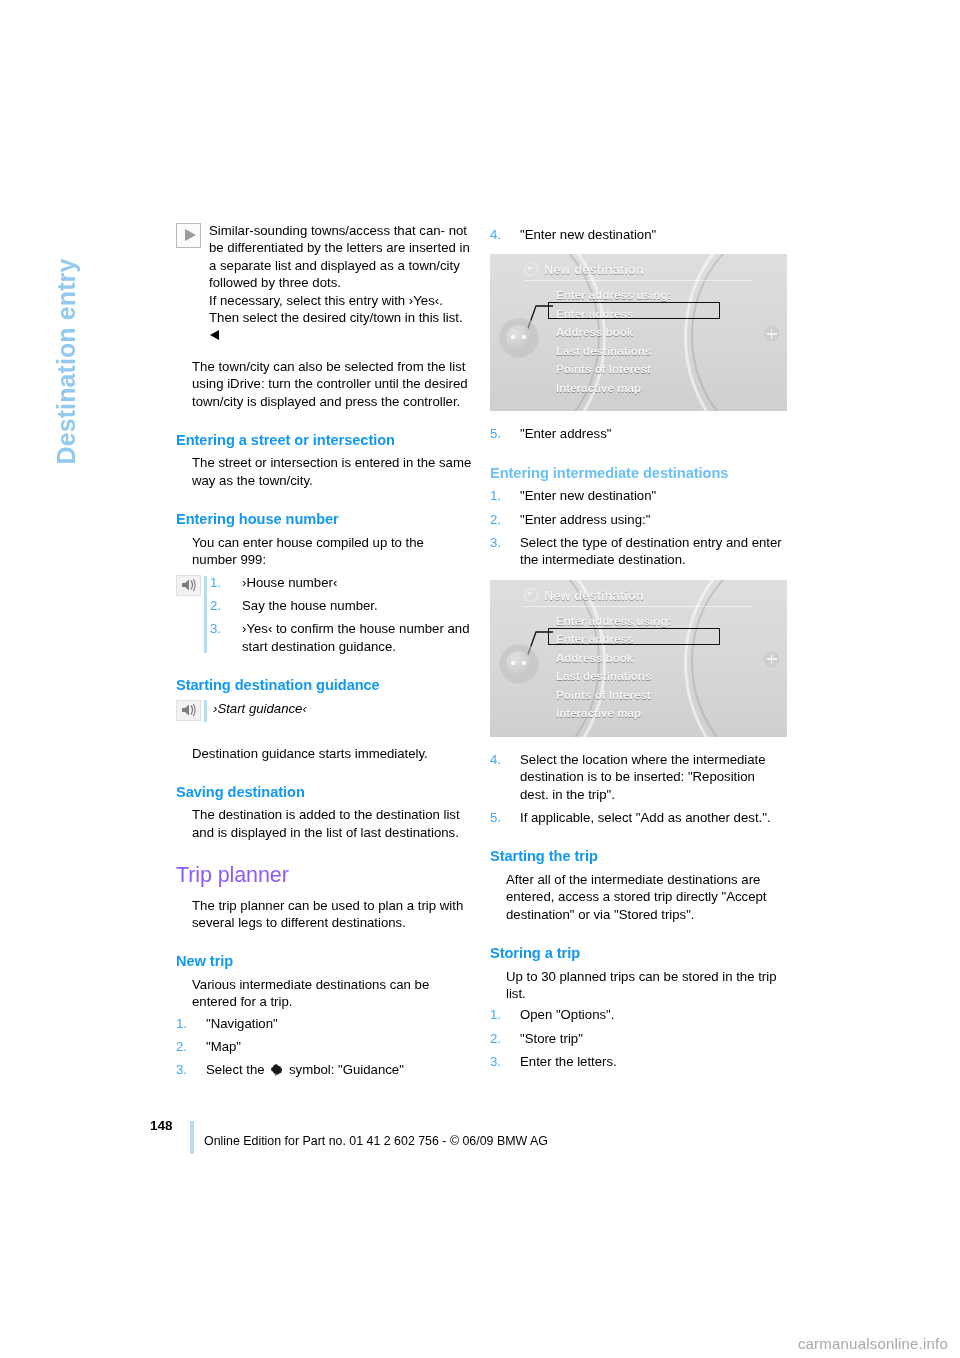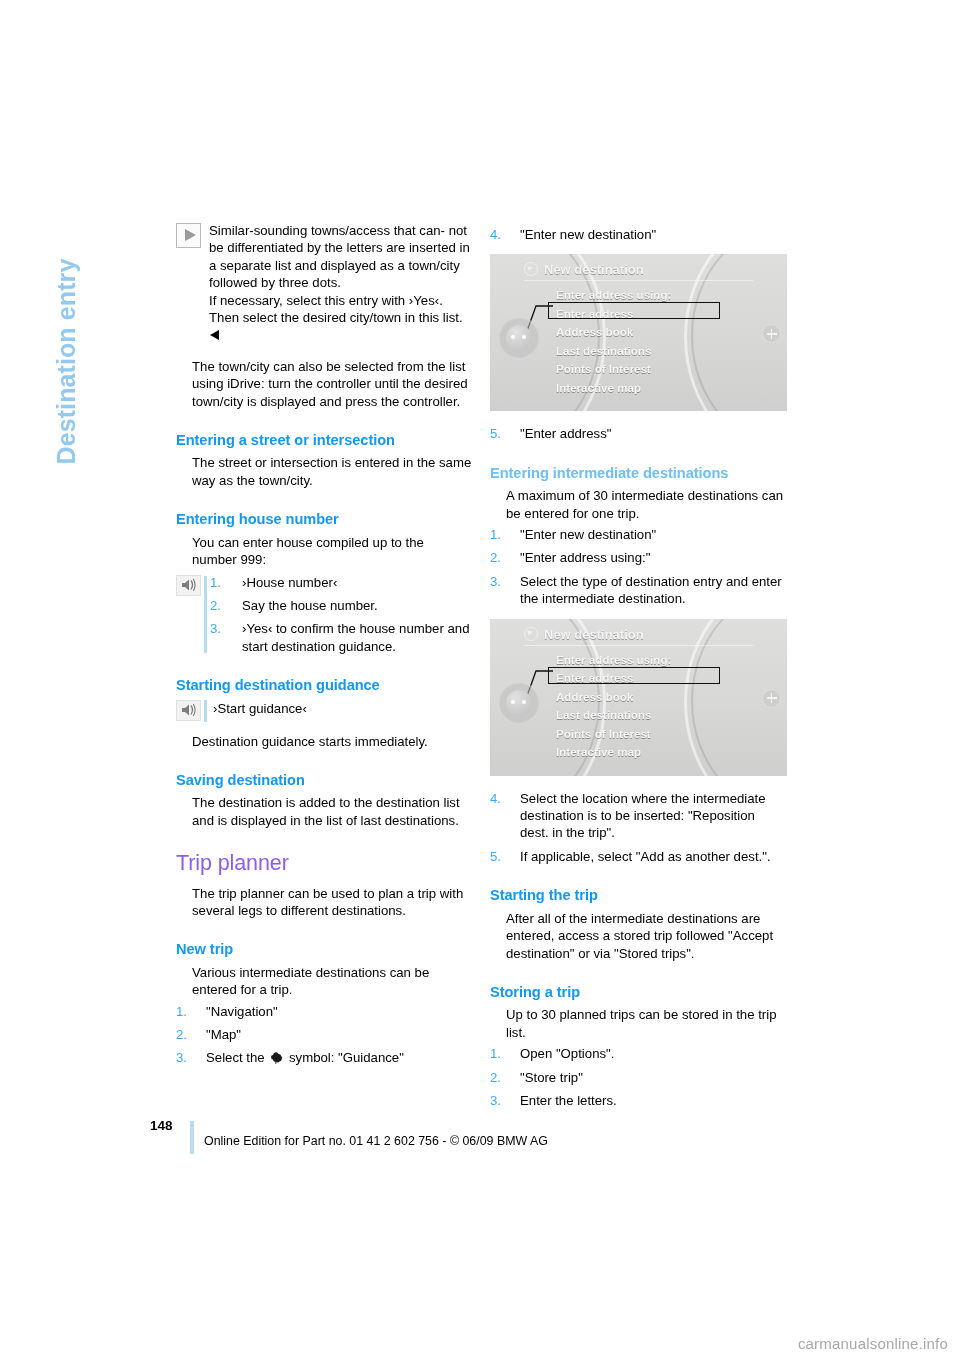--- a/index.html
+++ b/index.html
@@ -161,22 +161,23 @@
     border: 1px solid #e0e0e0;
     box-sizing: border-box;
   }
   .voice-icon svg { display:block; margin: 2px auto 0 auto; }
   .voice-list ol.steps { margin-top: 0; }
   .voice-list ol.steps li { padding-left: 32px; }
 
   .voice-single {
     position: relative;
     padding-left: 34px;
-    margin: 4px 0 11px 0;
+    margin: 4px 0 23px 0;
     min-height: 22px;
+    font-style: italic;
   }
   .voice-single .voice-rail { left: 28px; top: 0; bottom: 0; }
   .voice-single .voice-icon { top: 0; }
   .voice-single .vtext { padding-left: 3px; }
 
   
   .figure {
     width: 297px;
     height: 157px;
     margin: 11px 0 14px 0;
@@ -444,21 +445,20 @@
           <span class="dot d2"></span>
       </div>
       <span class="fig-plus"></span>
     </div>
 
     <ol class="steps">
       <li><span class="num">5.</span><span>"Enter address"</span></li>
     </ol>
 
     <h3 class="sub lite">Entering intermediate destinations</h3>
-    <p class="para tight">A maximum of 30 intermediate destinations can be entered for one trip.</p>
     <ol class="steps">
       <li><span class="num">1.</span><span>"Enter new destination"</span></li>
       <li><span class="num">2.</span><span>"Enter address using:"</span></li>
       <li><span class="num">3.</span><span>Select the type of destination entry and enter the intermediate destination.</span></li>
     </ol>
 
     <div class="figure">
       <span class="fig-arc a1"></span>
       <span class="fig-arc a2"></span>
       <span class="fig-arc a3"></span>
@@ -485,21 +485,21 @@
       </div>
       <span class="fig-plus"></span>
     </div>
 
     <ol class="steps">
       <li><span class="num">4.</span><span>Select the location where the intermediate destination is to be inserted: "Reposition dest. in the trip".</span></li>
       <li><span class="num">5.</span><span>If applicable, select "Add as another dest.".</span></li>
     </ol>
 
     <h3 class="sub">Starting the trip</h3>
-    <p class="para">After all of the intermediate destinations are entered, access a stored trip followed "Accept destination" or via "Stored trips".</p>
+    <p class="para">After all of the intermediate destinations are entered, access a stored trip directly "Accept destination" or via "Stored trips".</p>
 
     <h3 class="sub">Storing a trip</h3>
     <p class="para tight">Up to 30 planned trips can be stored in the trip list.</p>
     <ol class="steps">
       <li><span class="num">1.</span><span>Open "Options".</span></li>
       <li><span class="num">2.</span><span>"Store trip"</span></li>
       <li><span class="num">3.</span><span>Enter the letters.</span></li>
     </ol>
   </div>
 

